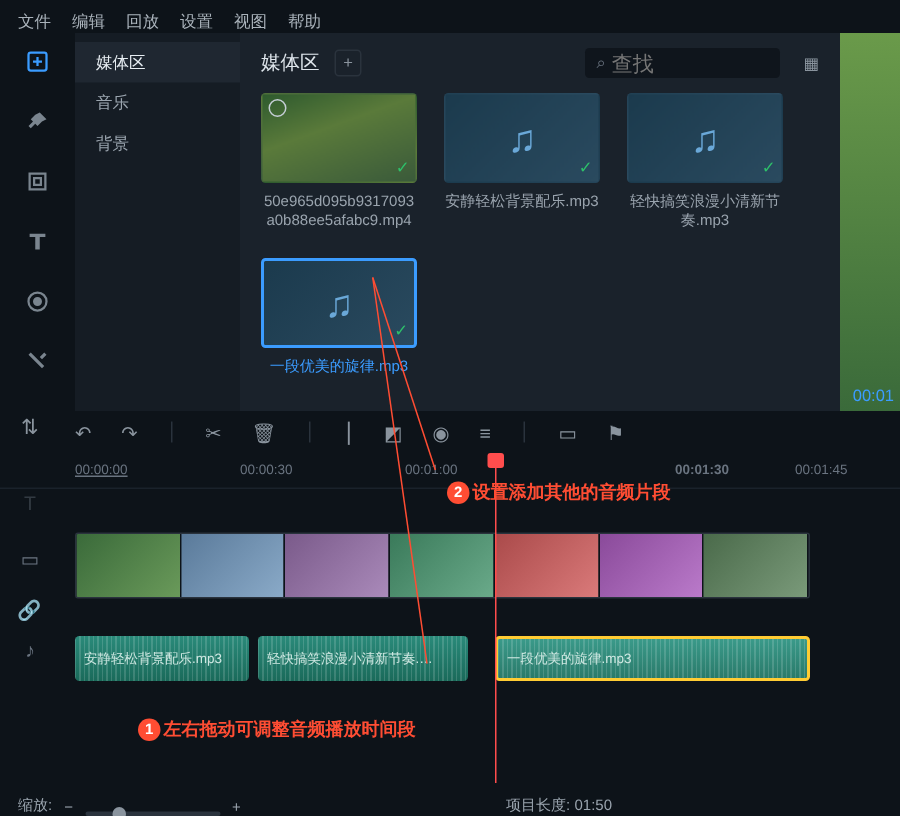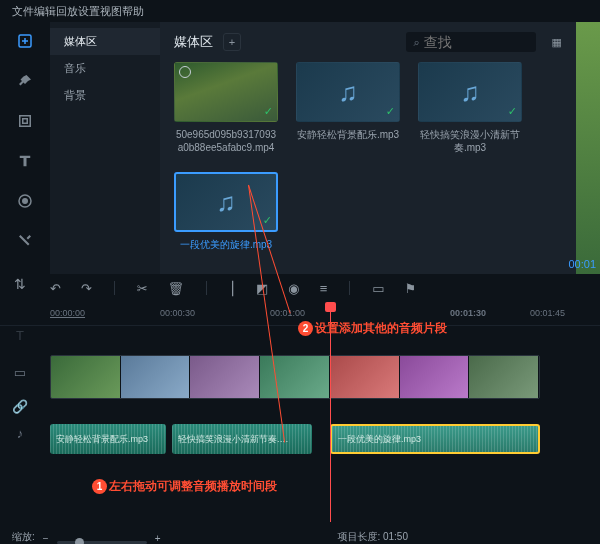--- a/index.html
+++ b/index.html
@@ -1,17 +1,17 @@
 <!DOCTYPE html>
 <html><head>
 <meta charset="utf-8">
 <style>
 *{margin:0;padding:0;box-sizing:border-box;font-family:"Microsoft YaHei",sans-serif}
 body{width:600px;height:544px;background:#0d1319;color:#c5ced6;font-size:11px;overflow:hidden;position:relative}
-.menubar{height:22px;display:flex;align-items:center;padding:0 12px;background:#0d1319;font-size:11px}
+.menubar{height:22px;display:flex;align-items:flex-end;gap:14px;padding:0 12px;background:#0d1319;font-size:11px}
 .menubar span{color:#aab3bb;cursor:pointer}
 .upper{display:flex;height:252px}
 .sidebar{width:50px;background:#0d1319;display:flex;flex-direction:column;align-items:center;padding-top:8px;gap:18px}
 .side-icon{width:22px;height:22px;display:flex;align-items:center;justify-content:center;color:#7a858f}
 .side-icon.active{color:#3b9cff}
 .side-icon svg{width:18px;height:18px}
 .navlist{width:110px;background:#151c24;padding-top:6px}
 .navitem{padding:6px 14px;color:#9aa4ae;cursor:pointer;font-size:11px}
 .navitem.active{background:#1f2731;color:#e8eef3}
 .media-area{flex:1;background:#1a222b;padding:10px 14px;position:relative}
@@ -25,21 +25,21 @@
 .media-grid{display:flex;flex-wrap:wrap;gap:18px}
 .media-item{width:104px;display:flex;flex-direction:column;align-items:center}
 .thumb{width:104px;height:60px;border-radius:3px;background:linear-gradient(135deg,#1b3a4d,#2a4a5f);position:relative;display:flex;align-items:center;justify-content:center;border:1px solid transparent}
 .thumb.selected{border:2px solid #3b9cff}
 .thumb.img{background:linear-gradient(160deg,#2e5a2e 0%,#5a7a3a 40%,#3a5a3a 100%)}
 .note-ico{color:#6aa8d8;font-size:26px}
 .check{position:absolute;right:4px;bottom:3px;color:#2ec06a;font-size:11px}
 .ring{position:absolute;left:4px;top:3px;width:12px;height:12px;border:1.5px solid #c5ced6;border-radius:50%}
 .media-label{margin-top:6px;font-size:10px;color:#9aa4ae;text-align:center;line-height:1.3;word-break:break-all}
 .media-label.sel{color:#3b9cff}
-.preview{width:24px;background:#2a5a2a;background:linear-gradient(180deg,#6a9a4a,#3a6a3a);position:relative}
+.preview{width:40px;background:#2a5a2a;background:linear-gradient(180deg,#6a9a4a,#3a6a3a);position:relative}
 .preview-time{position:absolute;bottom:4px;right:4px;color:#3b9cff;font-size:11px}
 .toolbar{height:28px;background:#0d1319;display:flex;align-items:center;padding:0 50px;gap:20px;color:#8a949e}
 .toolbar .sep{width:1px;height:14px;background:#2a333d;margin:0 2px}
 .tool{cursor:pointer;font-size:13px}
 .timeline-area{background:#0d1319;position:relative}
 .ruler{height:24px;display:flex;align-items:flex-end;padding-left:50px;font-size:9px;color:#6a7480;position:relative;border-bottom:1px solid #1a222b}
 .ruler-tick{position:absolute;top:6px;font-size:9px}
 .playhead{position:absolute;left:330px;top:0;width:1px;height:220px;background:#ff4d4d;z-index:5}
 .playhead::before{content:"";position:absolute;top:0;left:-5px;width:11px;height:10px;background:#ff4d4d;border-radius:2px}
 .tracks-left{position:absolute;left:0;top:324px;width:40px;display:flex;flex-direction:column;gap:4px}

